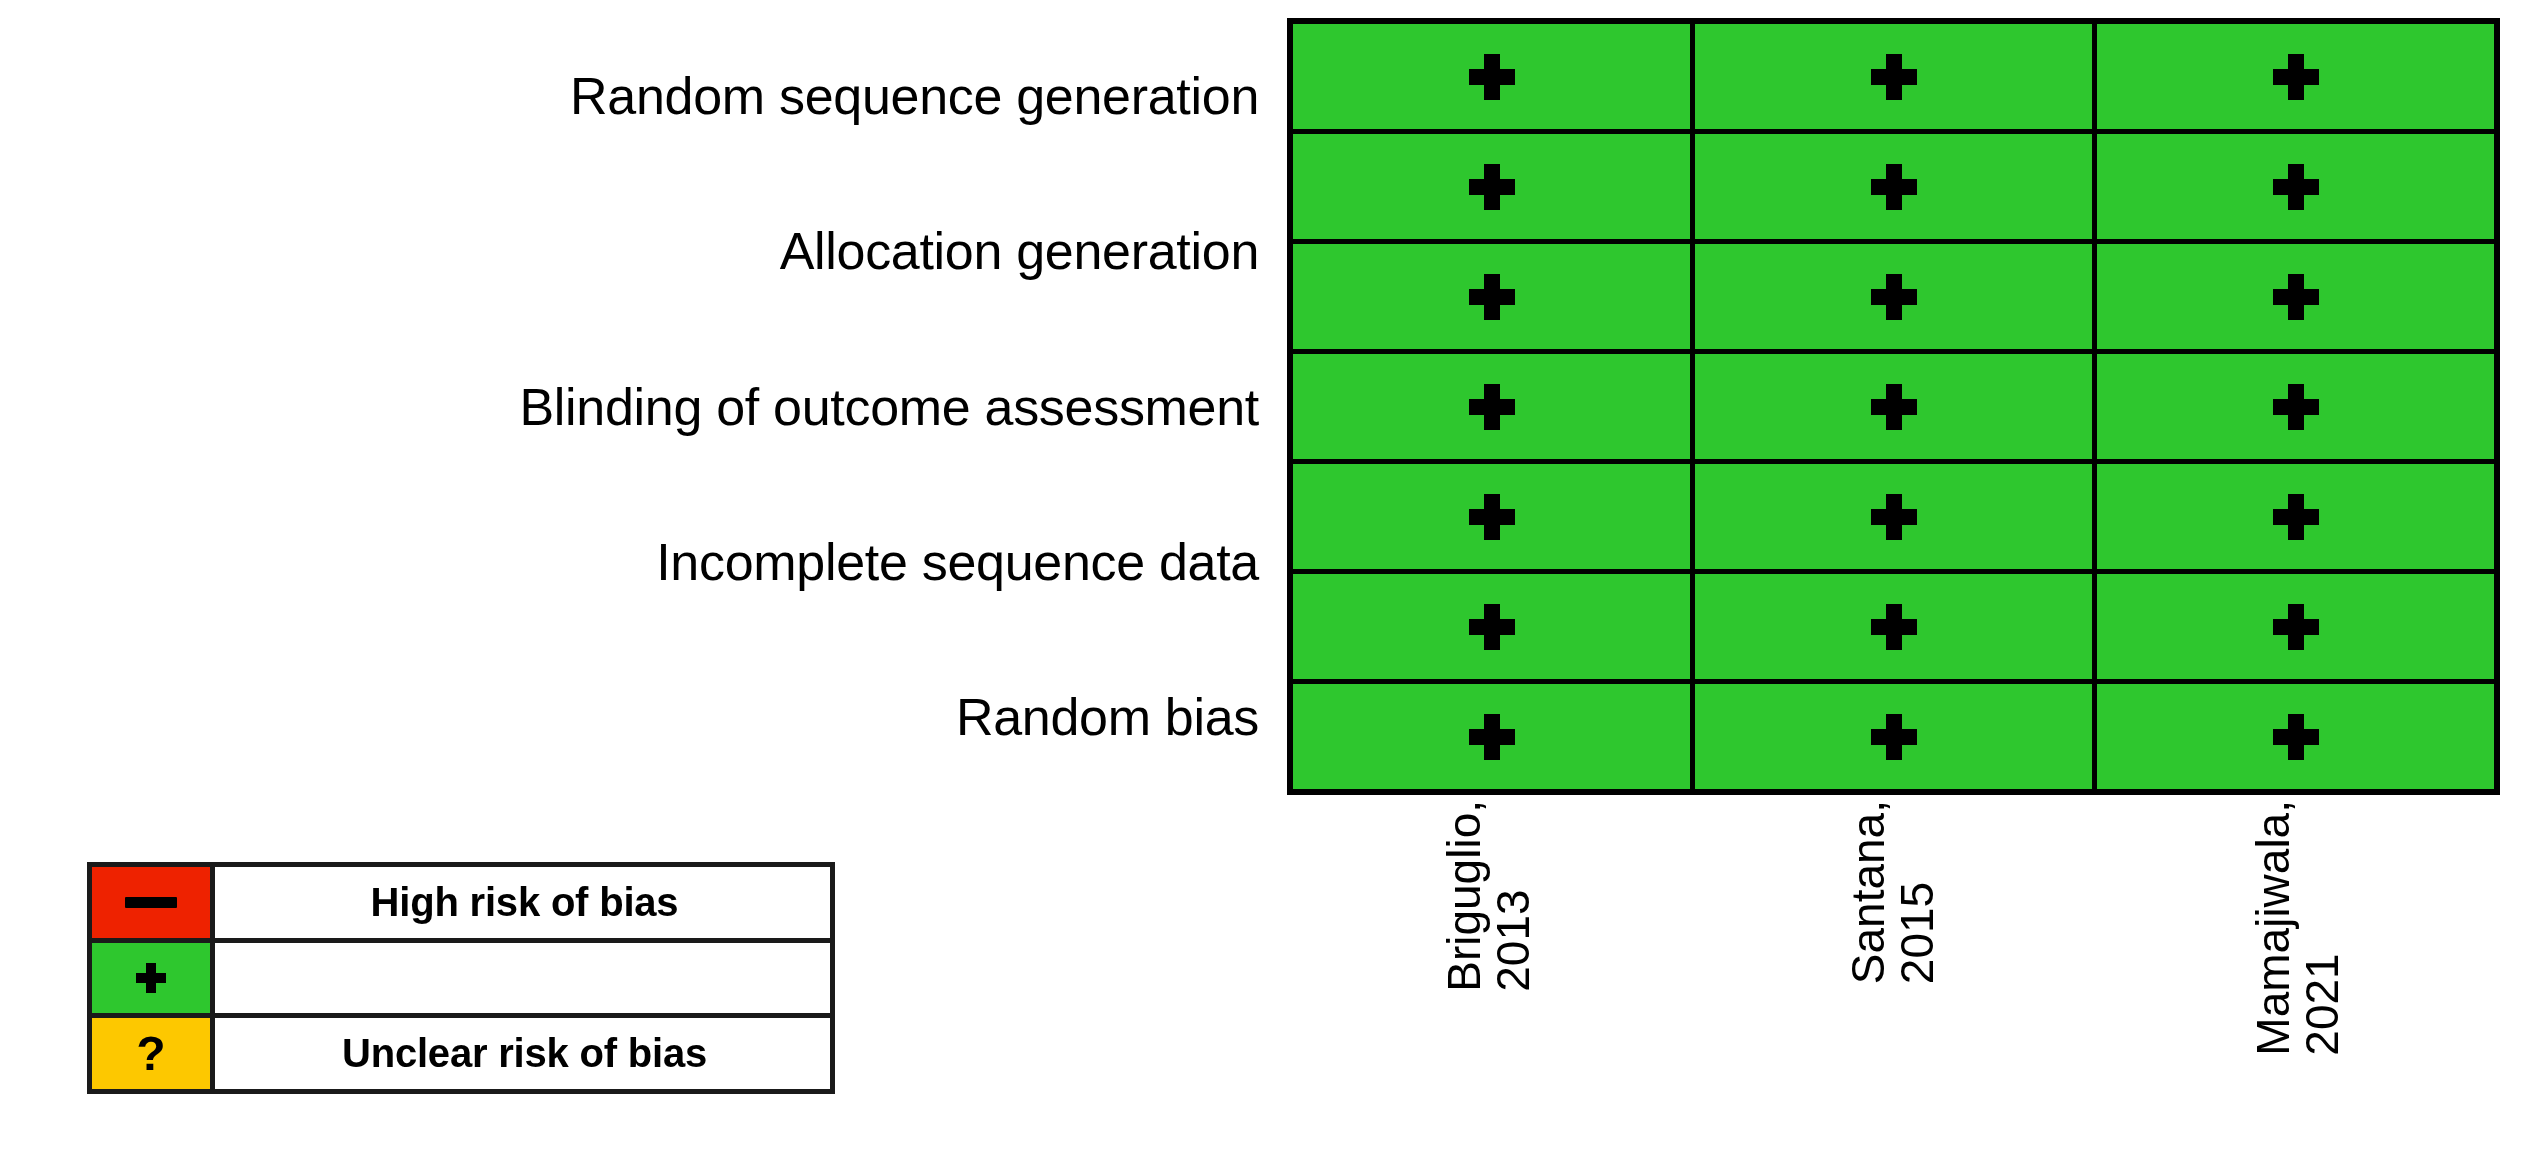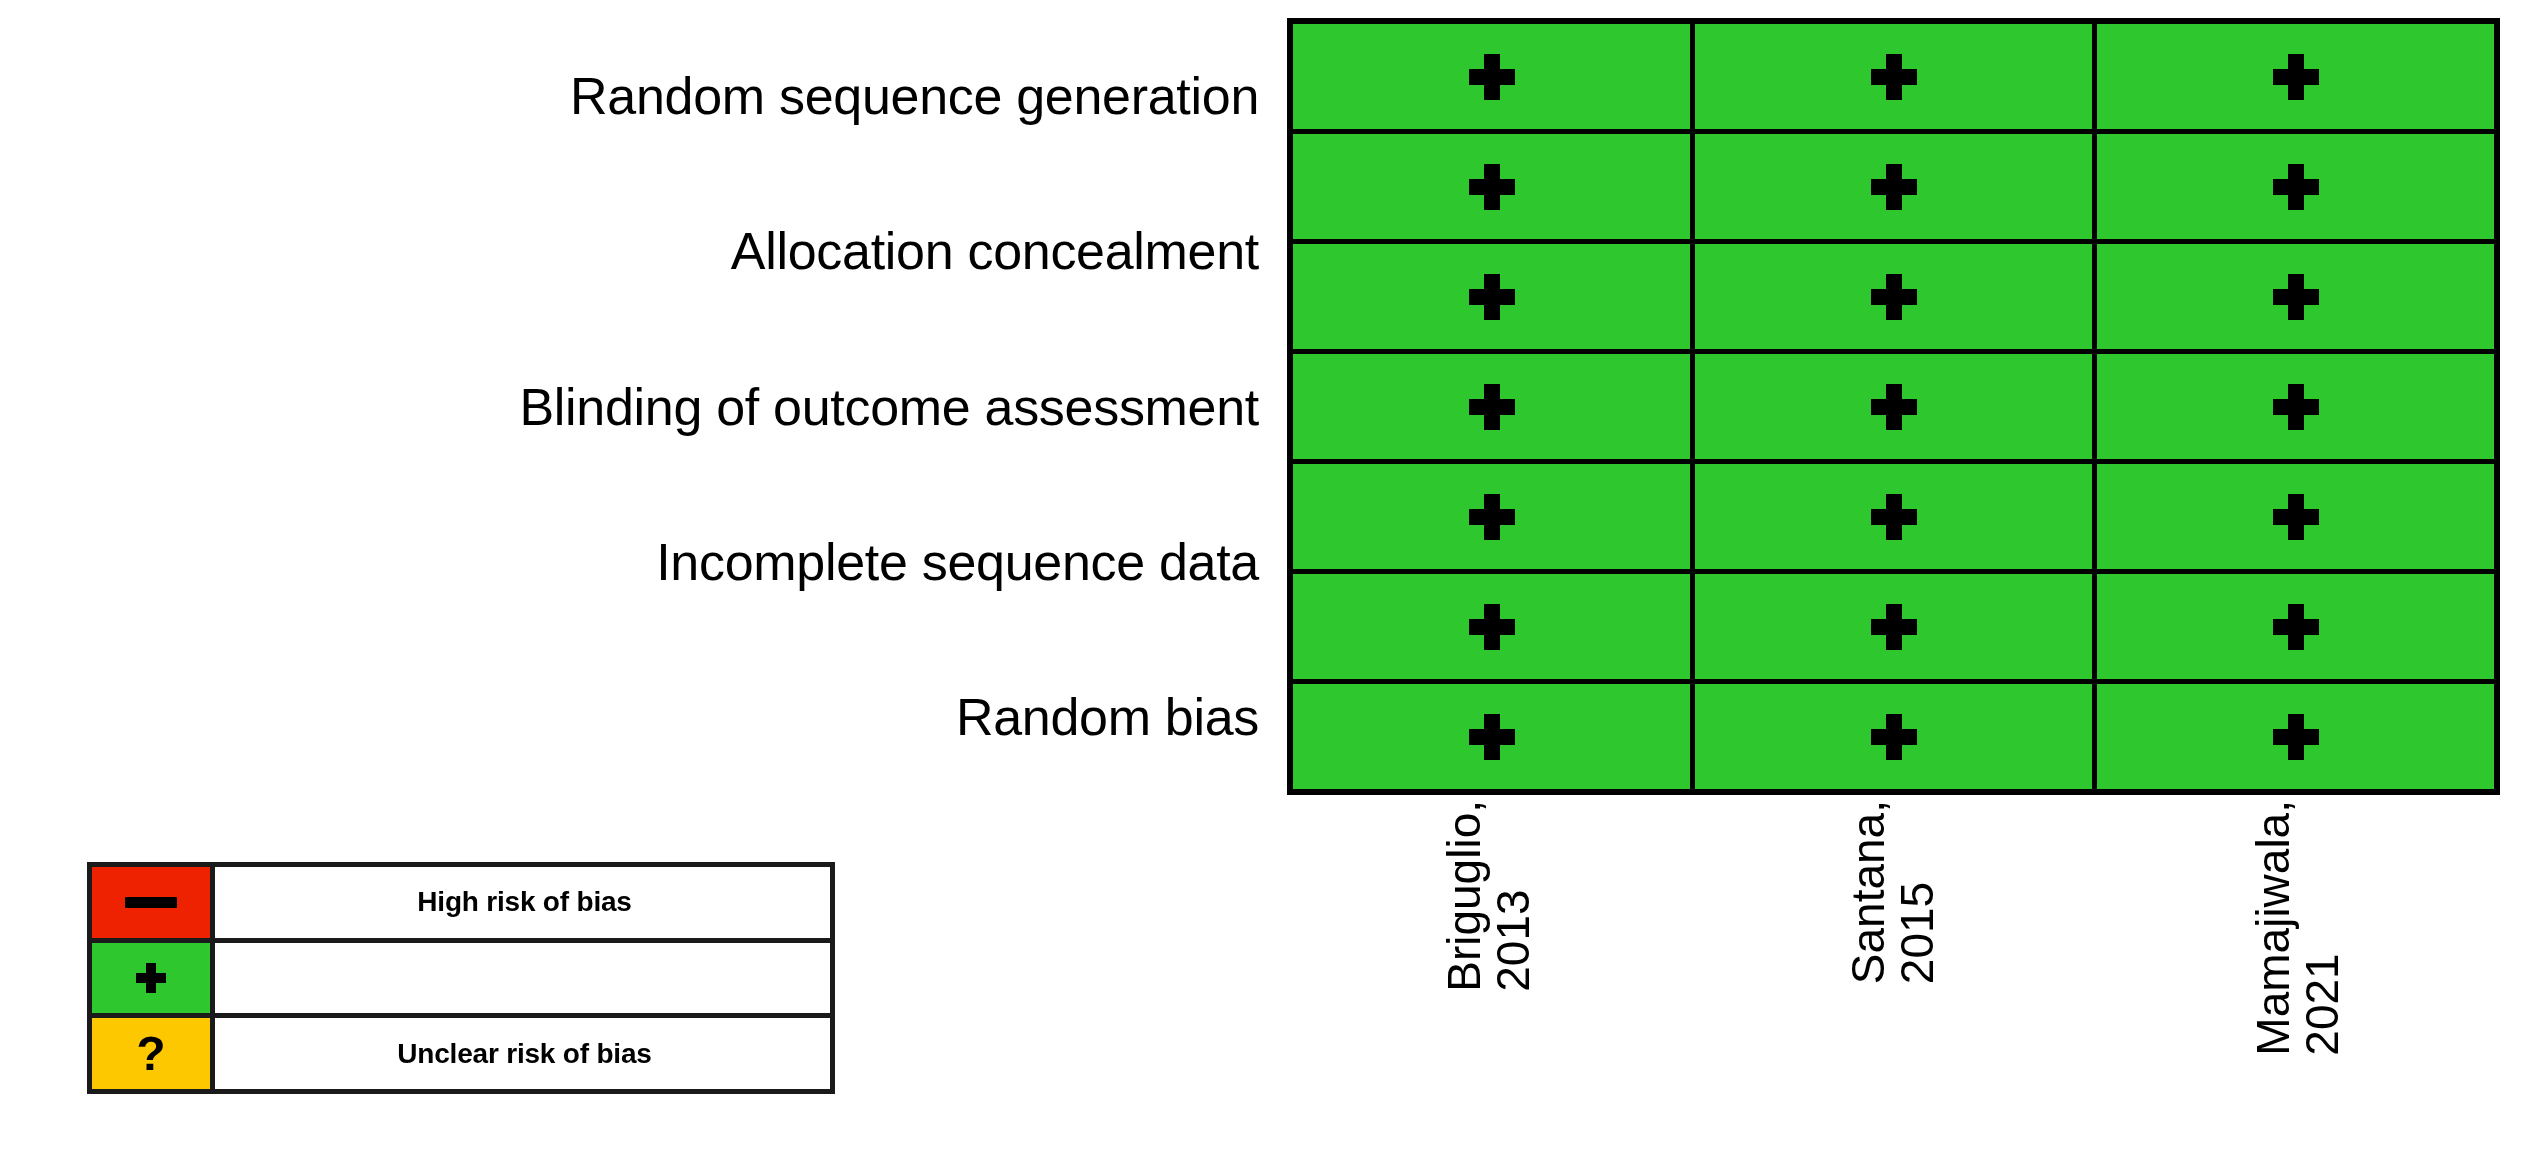--- a/index.html
+++ b/index.html
@@ -163,21 +163,21 @@
   }
   .legend-swatch.high    { background: #ee2200; }
   .legend-swatch.low     { background: #2ec72e; }
   .legend-swatch.unclear { background: #fdc800; }
 
   .legend-label {
     flex: 1 1 auto;
     display: flex;
     align-items: center;
     justify-content: center;
-    font-size: 28px;
+    font-size: 40px;
     font-weight: bold;
     letter-spacing: -0.2px;
     white-space: nowrap;
     padding-left: 4px;
     box-sizing: border-box;
   }
 
   .sym-minus {
     width: 52px;
     height: 11px;
@@ -211,21 +211,21 @@
     line-height: 1;
     color: #000000;
     font-family: "Liberation Sans", sans-serif;
   }
 </style>
 </head>
 <body>
 
 <div id="row-labels">
   <div class="row-label">Random sequence generation</div>
-  <div class="row-label">Allocation concealment</div>
+  <div class="row-label">Allocation generation</div>
   <div class="row-label">Blinding of outcome assessment</div>
   <div class="row-label">Incomplete sequence data</div>
   <div class="row-label">Random bias</div>
 </div>
 
 <div id="risk-grid">
 
   <div class="grid-row">
     <div class="grid-cell low" style="background: rgb(46, 199, 46);">
         <span class="sym-plus"></span>

